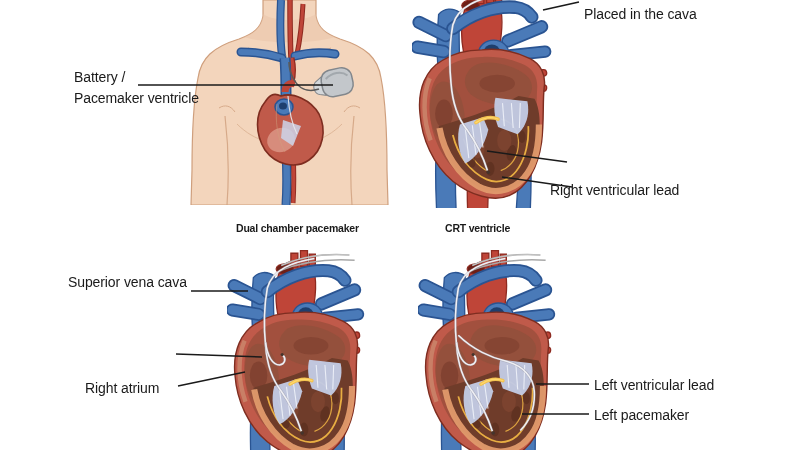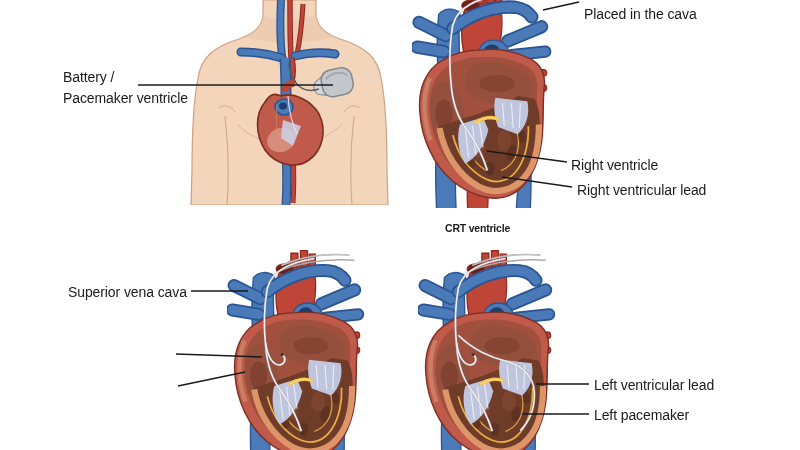--- a/index.html
+++ b/index.html
@@ -228,38 +228,39 @@
     <path class="leader" d="M 543,10 L 579,2"></path>
     <path class="leader" d="M 487,151 L 567,162"></path>
     <path class="leader" d="M 502,177 L 572,187"></path>
     <path class="leader" d="M 191,291 L 248,291"></path>
     <path class="leader" d="M 176,354 L 262,357"></path>
     <path class="leader" d="M 178,386 L 245,372"></path>
     <path class="leader" d="M 536,384 L 589,384"></path>
     <path class="leader" d="M 522,414 L 589,414"></path>
   </svg>
 
-  <div class="lbl" style="left:63px;top:67px">
+  <div class="lbl" style="left:74px;top:67px">
     <div>Battery /</div>
     <div>Pacemaker ventricle</div>
   </div>
 
   <div class="lbl" style="left:584px;top:-17px">
     <div>Pacemaker lead</div>
     <div>Placed in the cava</div>
   </div>
 
-  <div class="lbl" style="left:571px;top:155px">Right ventricle</div>
-
-  <div class="lbl" style="left:577px;top:180px">Right ventricular lead</div>
-
+
+  <div class="lbl" style="left:550px;top:180px">Right ventricular lead</div>
+
+  <div class="caption" style="left:236px;top:222px">Dual chamber pacemaker</div>
 
   <div class="caption" style="left:445px;top:222px">CRT ventricle</div>
 
-  <div class="lbl" style="left:68px;top:282px">Superior vena cava</div>
-
-
+  <div class="lbl" style="left:68px;top:272px">Superior vena cava</div>
+
+
+  <div class="lbl" style="left:85px;top:378px">Right atrium</div>
 
   <div class="lbl" style="left:594px;top:375px">Left ventricular lead</div>
 
   <div class="lbl" style="left:594px;top:405px">Left pacemaker</div>
 
 </div>
 
 </body></html>

